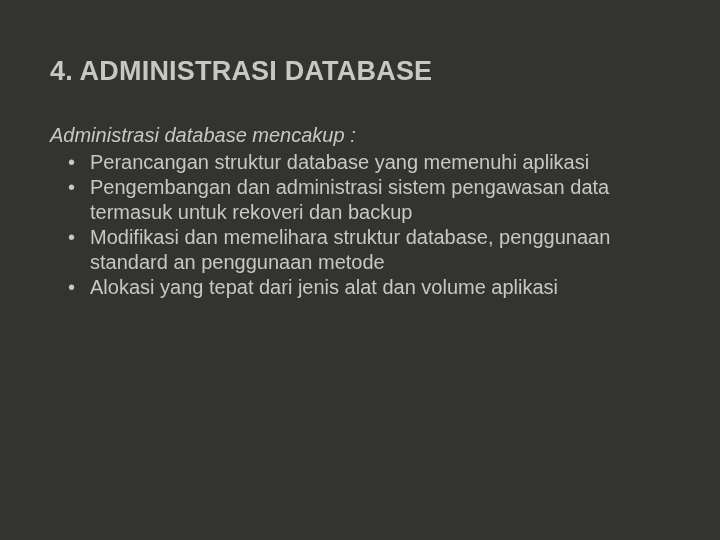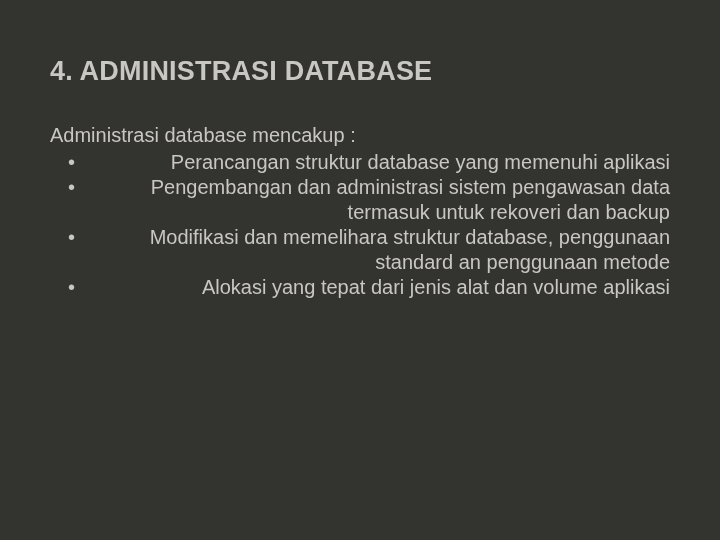--- a/index.html
+++ b/index.html
@@ -21,33 +21,33 @@
   .title {
     font-size: 27px;
     font-weight: bold;
     letter-spacing: 0.2px;
     margin: 0 0 36px 0;
   }
   .intro {
     font-size: 20px;
     margin: 0 0 2px 0;
     line-height: 1.25;
+    font-style: italic;
   }
   ul.bullets {
     list-style: none;
     margin: 0;
     padding: 0;
   }
   ul.bullets li {
     font-size: 20px;
     line-height: 1.25;
     padding-left: 40px;
     position: relative;
     margin: 0;
-    text-align: right;
   }
   ul.bullets li::before {
     content: "•";
     position: absolute;
     left: 18px;
     top: 0;
     font-size: 20px;
   }
 </style>
 </head>

